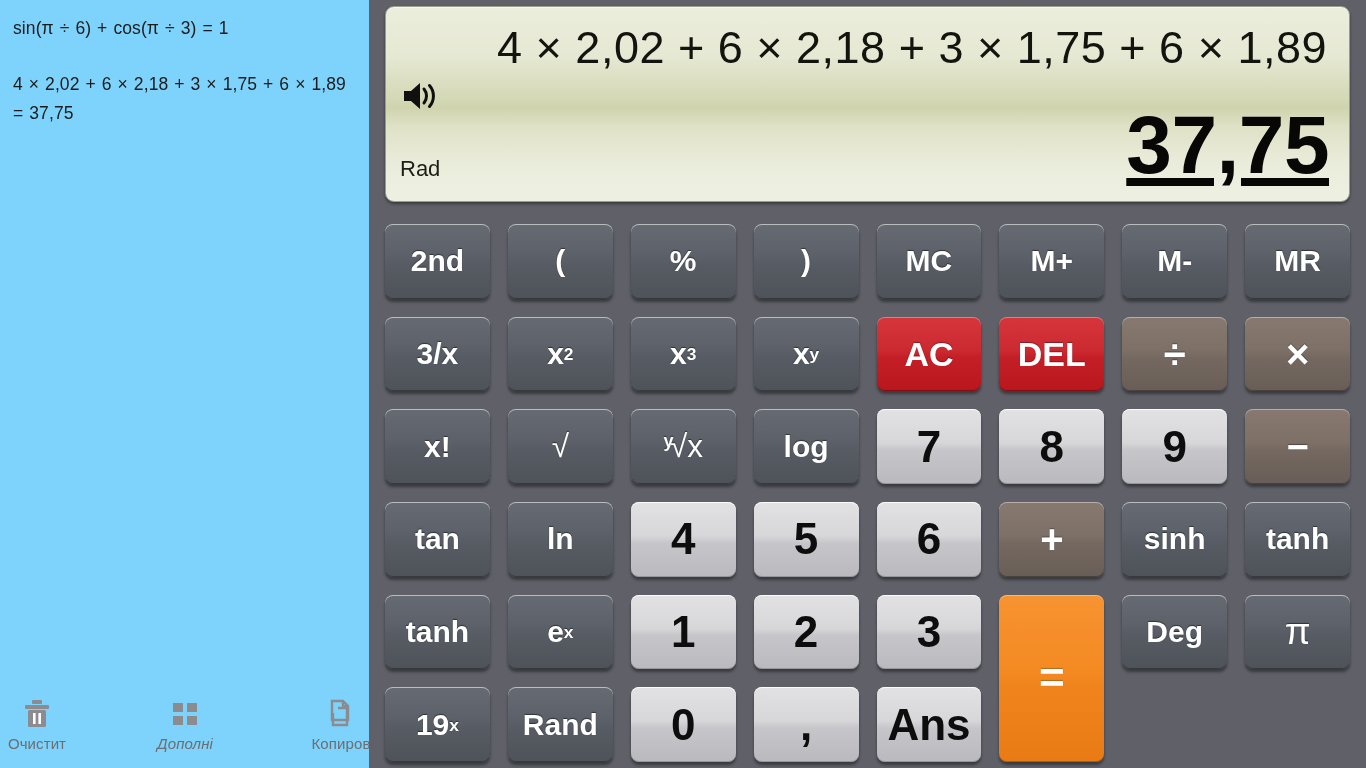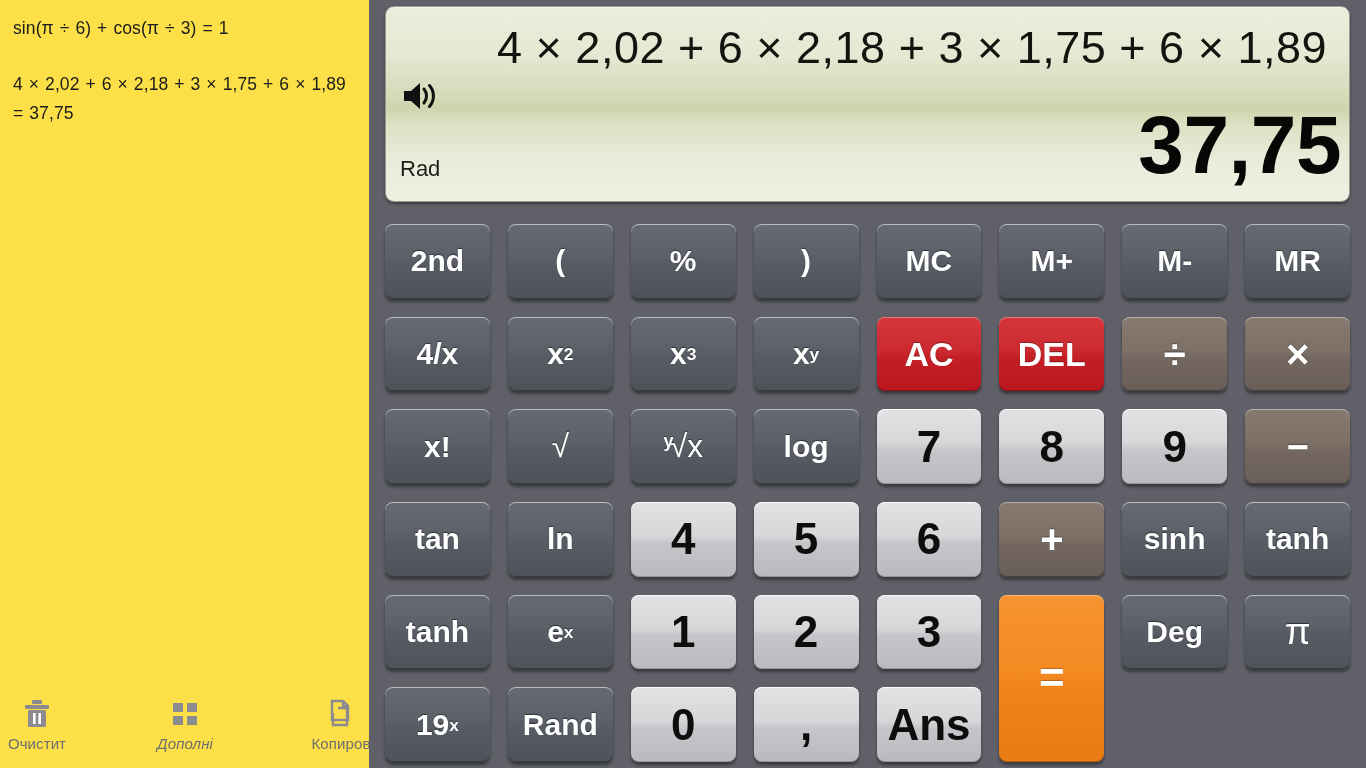--- a/index.html
+++ b/index.html
@@ -7,21 +7,21 @@
     width: 1366px; height: 768px;
     overflow: hidden;
     background: #ffffff;
     font-family: "Liberation Sans", sans-serif;
   }
   #app { position: relative; width: 1366px; height: 768px; display: flex; }
 
   
   #history-panel {
     width: 369px; height: 768px;
-    background: #fde047;
+    background: #7dd3fc;
     position: relative;
     flex: 0 0 369px;
   }
   #history-list {
     padding: 14px 16px 0 13px;
   }
   .history-entry {
     font-size: 17.5px;
     line-height: 29px;
     color: #1b1b1b;
@@ -104,26 +104,27 @@
     overflow: hidden;
     letter-spacing: 0.5px;
   }
   #speaker-icon {
     position: absolute;
     left: 14px; top: 69px;
     width: 42px; height: 40px;
   }
   #display-result {
     position: absolute;
-    right: 8px; bottom: 12px;
+    right: 20px; bottom: 12px;
     font-size: 82px;
     line-height: 88px;
     font-weight: bold;
     color: #070705;
     letter-spacing: -0.5px;
+    text-decoration: underline;
   }
   #angle-mode {
     position: absolute;
     left: 14px; bottom: 19px;
     font-size: 22px;
     color: #1e1e18;
   }
 
   
   #keypad {
@@ -296,21 +297,21 @@
 
     <div id="keypad">
         <div class="key fn">2nd</div>
         <div class="key fn">(</div>
         <div class="key fn">%</div>
         <div class="key fn">)</div>
         <div class="key fn">MC</div>
         <div class="key fn">M+</div>
         <div class="key fn">M-</div>
         <div class="key fn">MR</div>
-        <div class="key fn">4/x</div>
+        <div class="key fn">3/x</div>
         <div class="key fn">
           <span class="base">x</span>
           <sup>2</sup>
         </div>
         <div class="key fn">
           <span class="base">x</span>
           <sup>3</sup>
         </div>
         <div class="key fn">
           <span class="base">x</span>

